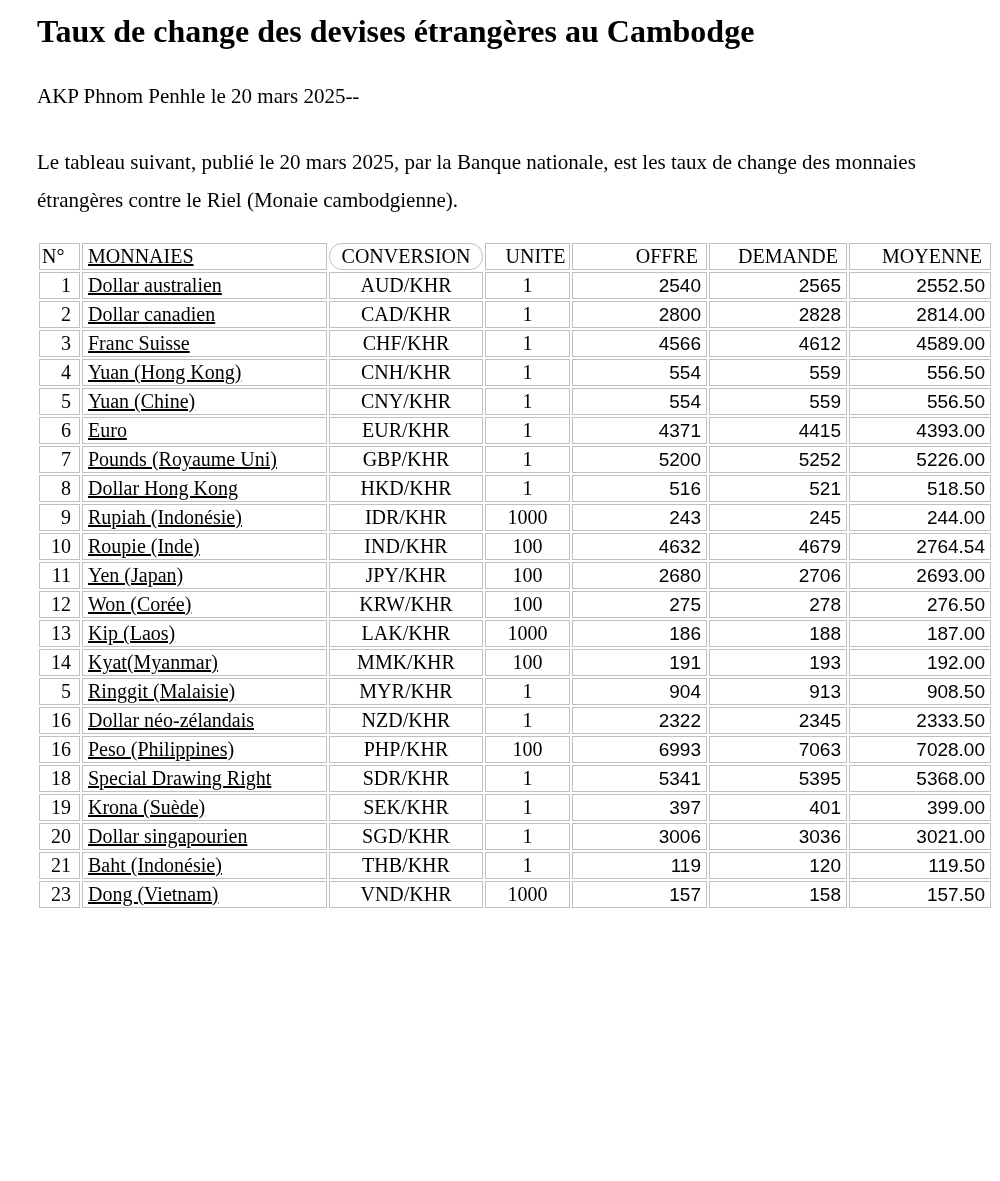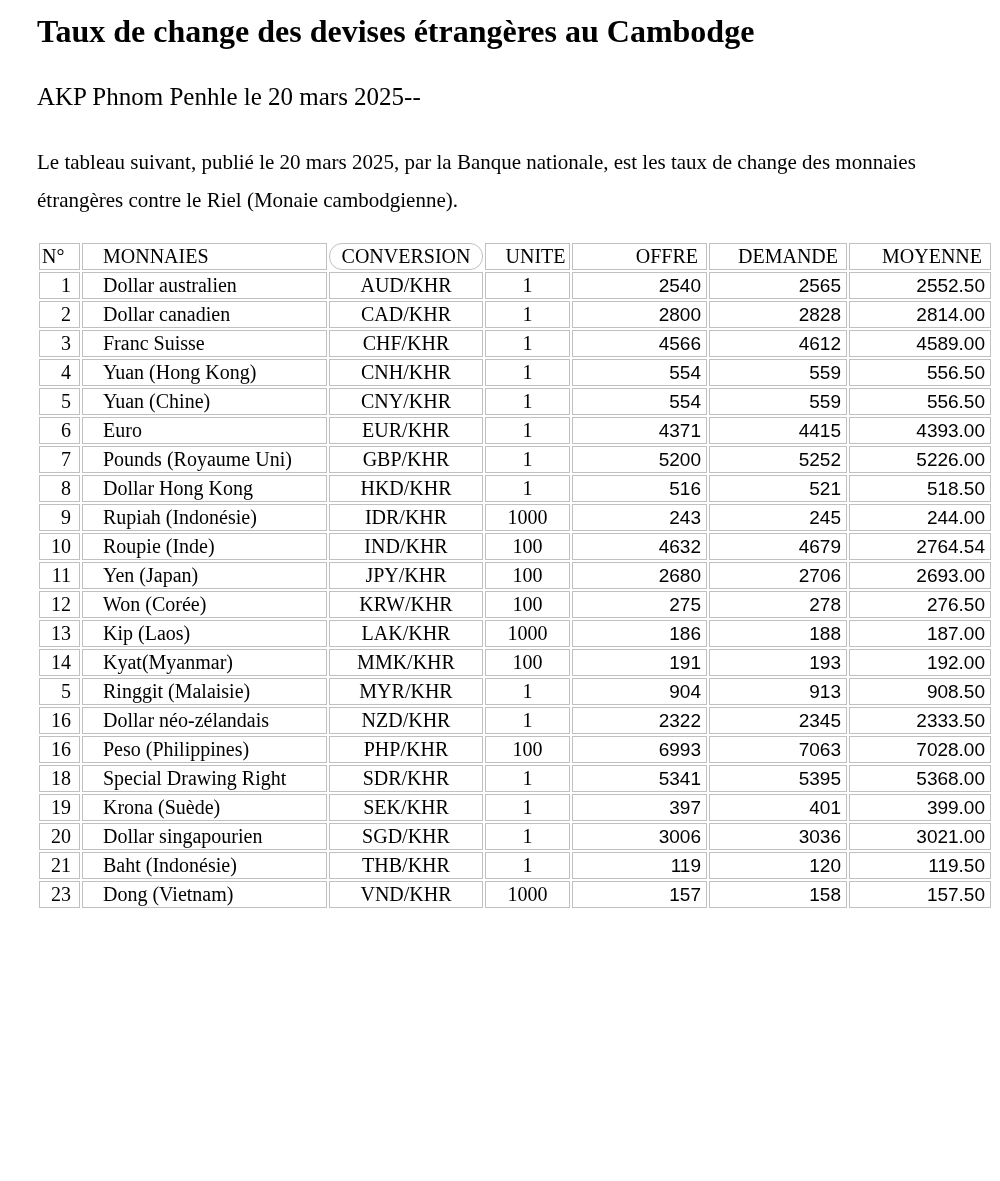--- a/index.html
+++ b/index.html
@@ -15,21 +15,21 @@
     padding: 12px 37px 0 37px;
   }
   .doc-title {
     font-size: 32px;
     font-weight: bold;
     line-height: 38px;
     letter-spacing: 0px;
     margin-bottom: 34px;
   }
   .byline {
-    font-size: 25px;
+    font-size: 21px;
     line-height: 25px;
     margin-bottom: 34px;
   }
   .intro {
     font-size: 21px;
     line-height: 38px;
     max-width: 926px;
     margin-bottom: 22px;
   }
   .official-rate {
@@ -49,21 +49,21 @@
     height: 27px;
     overflow: hidden;
     white-space: nowrap;
     font-weight: normal;
     vertical-align: middle;
   }
   
   th, td { font-family: "Liberation Serif", "DejaVu Serif", serif; font-size: 20px; }
   
   .c0 { text-align: right;  padding-right: 8px; }
-  .c1 { text-align: left;   padding-left: 20px; }
+  .c1 { text-align: left;   padding-left: 5px; text-decoration: underline; }
   .c2 { text-align: center; }
   .c3 { text-align: center; }
   .c4, .c5, .c6 {
     text-align: right;
     padding-right: 5px;
     font-family: "Liberation Sans", "DejaVu Sans", sans-serif;
     font-size: 19px;
   }
   
   thead .c0 { text-align: left; padding-left: 2px; padding-right: 0; }

